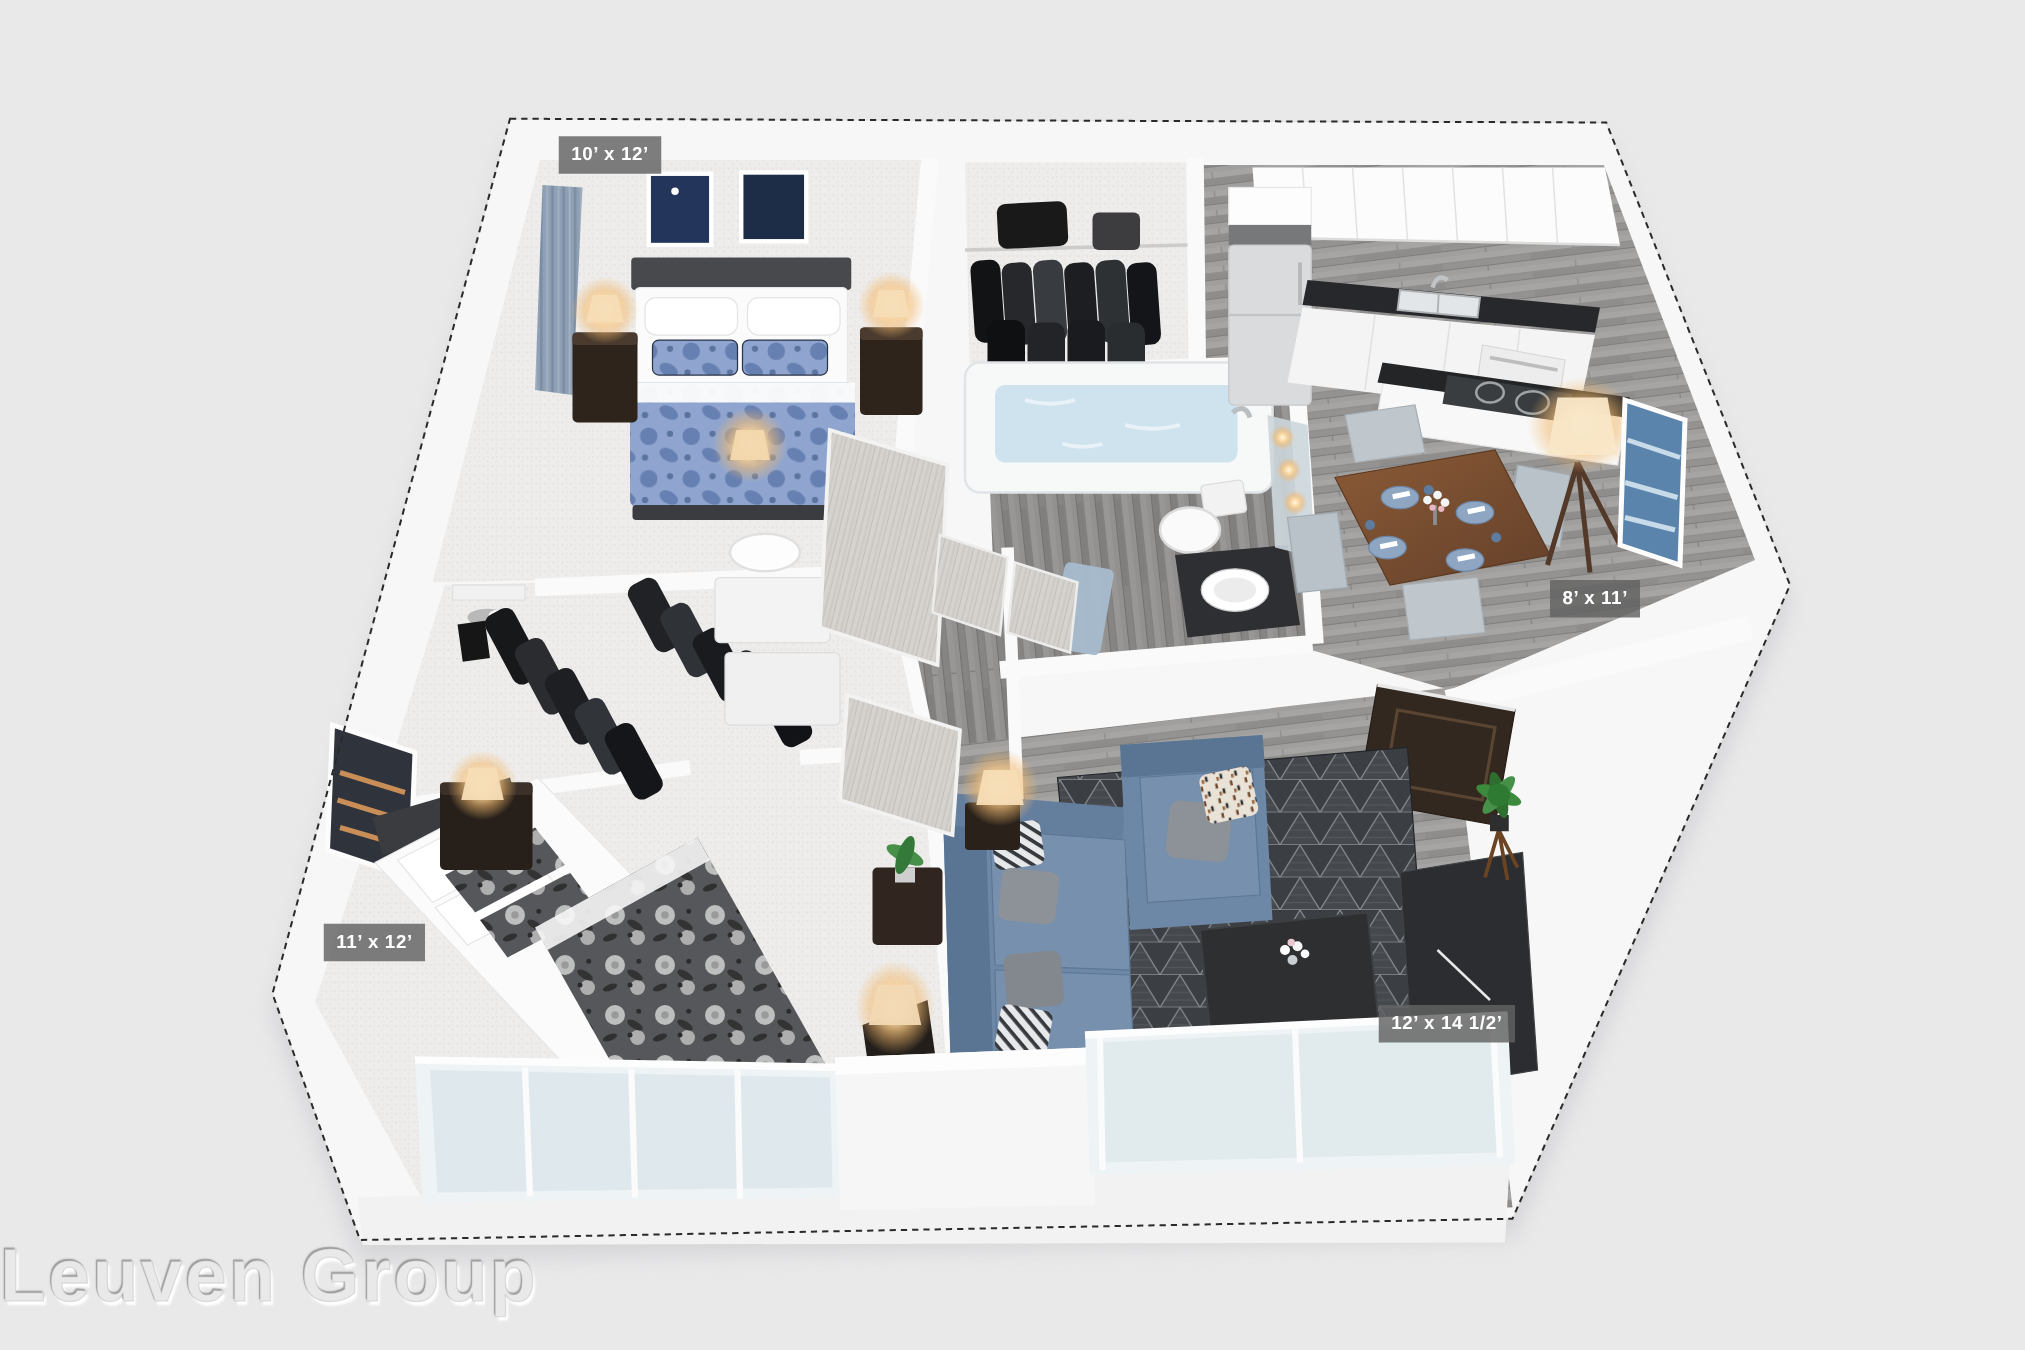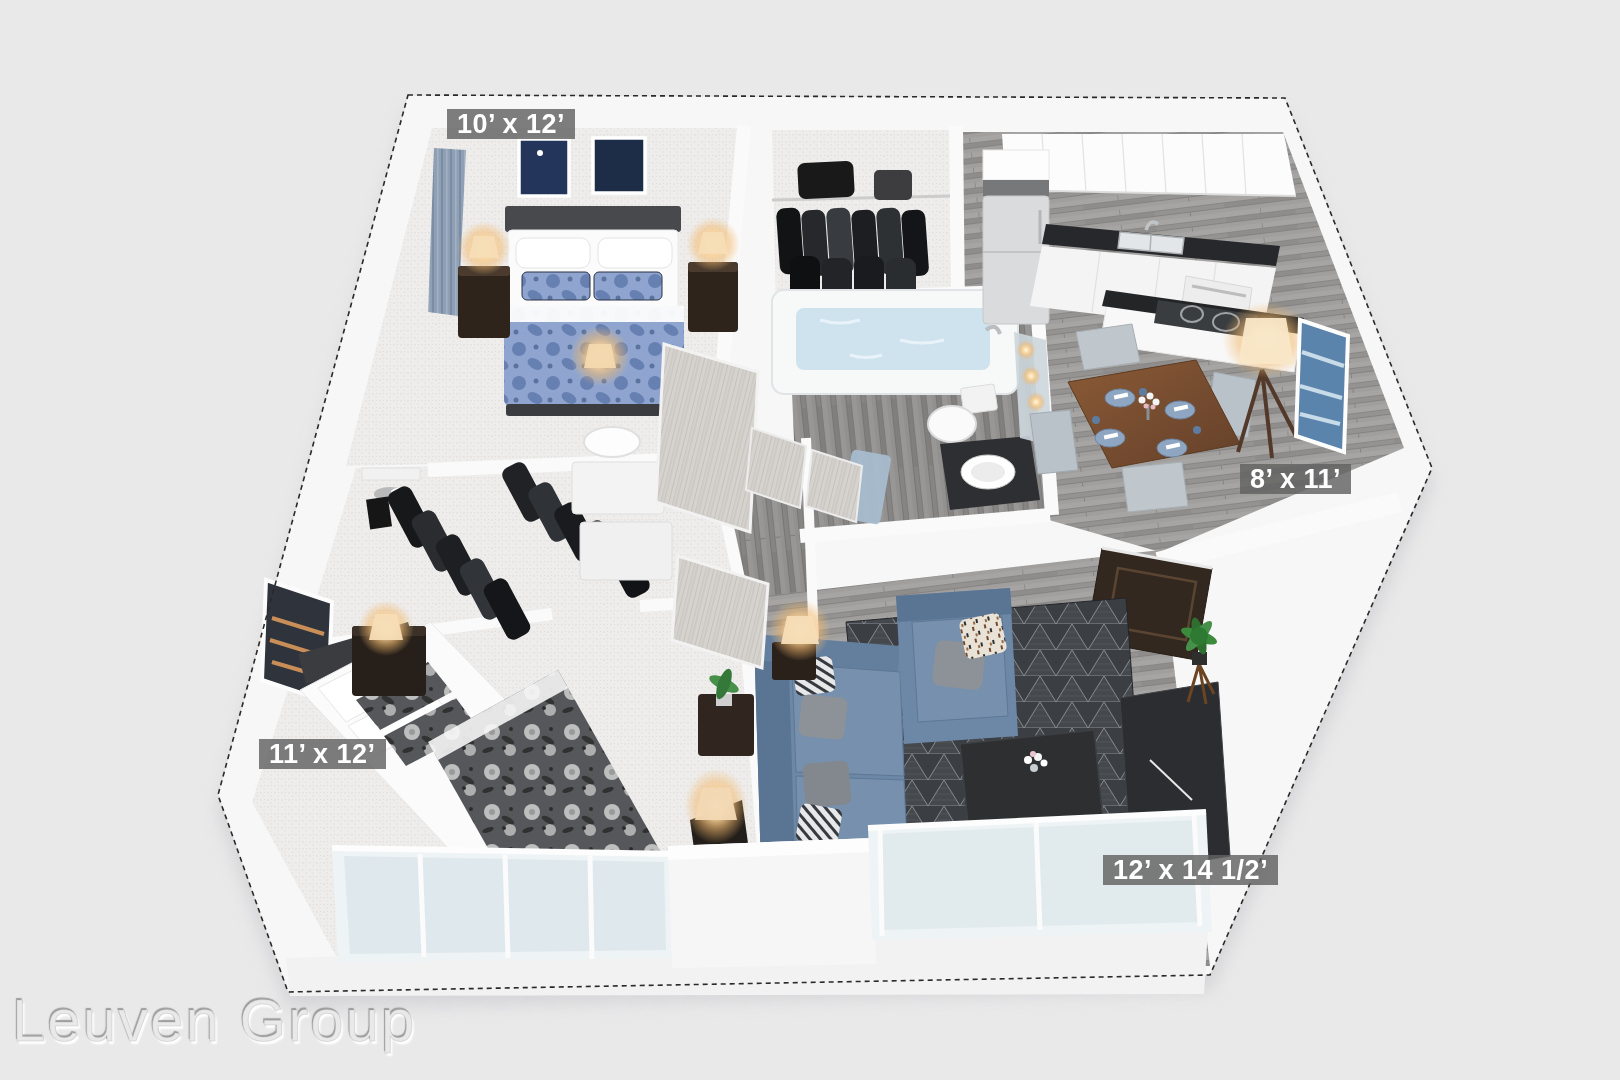--- a/index.html
+++ b/index.html
@@ -1,22 +1,22 @@
 <!DOCTYPE html>
 <html><head>
 <meta charset="utf-8">
 <style>
   html,body{margin:0;padding:0;background:#e9e9ea;}
   #stage{position:relative;width:1620px;height:1080px;margin:0 auto;overflow:hidden;
          background:#e9e9ea;font-family:"Liberation Sans",sans-serif;}
   #scene{position:absolute;left:0;top:0;}
   .dim-label{position:absolute;background:rgba(98,98,98,.82);color:#fff;
-       font-weight:bold;font-size:27px;line-height:26px;padding:2px 10px;
+       font-weight:bold;font-size:15px;line-height:26px;padding:2px 10px;
        letter-spacing:.5px;white-space:nowrap;}
-  #watermark{position:absolute;left:12px;top:986px;font-size:60px;font-weight:400;
+  #watermark{position:absolute;left:0;top:986px;font-size:60px;font-weight:700;
        letter-spacing:2px;color:#e9e9ea;
        text-shadow:-1px -2px 1px rgba(125,125,125,.70), 2px 3px 2px #ffffff;
        -webkit-text-stroke:1px rgba(150,150,150,.25);user-select:none;text-align:center;}
 </style>
 </head>
 <body>
 
 <div id="stage">
 
 <svg id="scene" width="1620" height="1080" viewBox="0 0 1620 1080">
@@ -399,17 +399,17 @@
       <line x1="868" y1="828" x2="1206" y2="812" stroke="#fdfdfd" stroke-width="6"></line>
     </g>
   </g>
 
   <polygon points="408,95 1285,98 1432,468 1210,975 288,992 218,795" fill="none" stroke="#2a2a2a" stroke-width="1.6" stroke-dasharray="5 4"></polygon>
 </svg>
 
 <div class="dim-label" style="left:447px;top:109px;">10’ x 12’</div>
 <div class="dim-label" style="left:1240px;top:464px;text-align:right;">8’ x 11’</div>
 <div class="dim-label" style="left:259px;top:739px;">11’ x 12’</div>
-<div class="dim-label" style="left:1103px;top:855px;">12’ x 14 1/2’</div>
+<div class="dim-label" style="left:1103px;top:804px;">12’ x 14 1/2’</div>
 
 <div id="watermark">Leuven Group</div>
 
 </div>
 
 </body></html>

